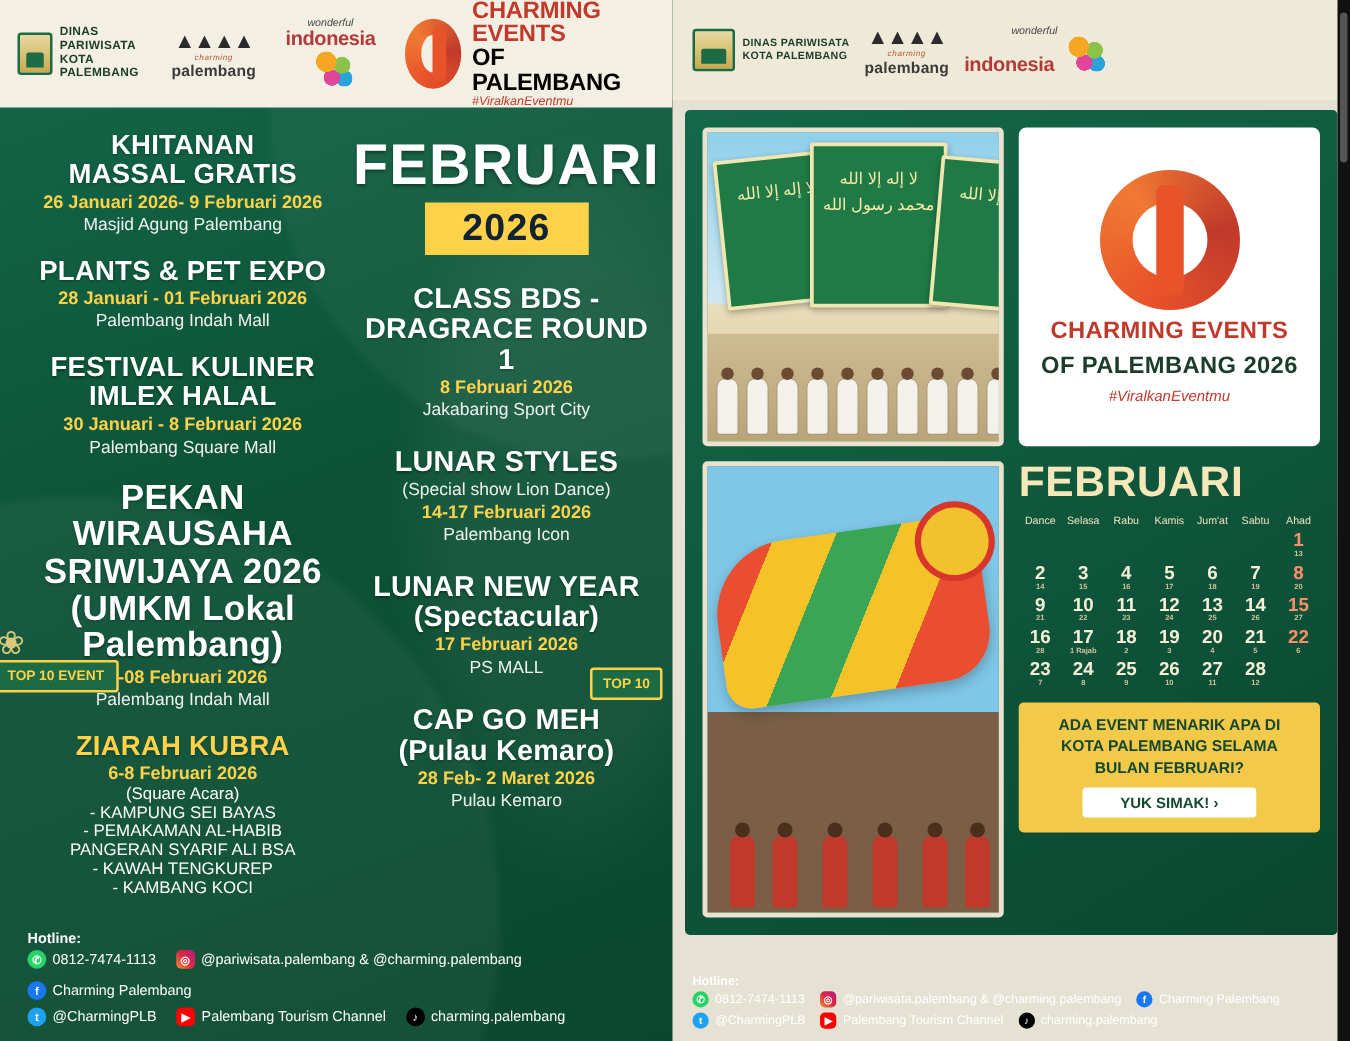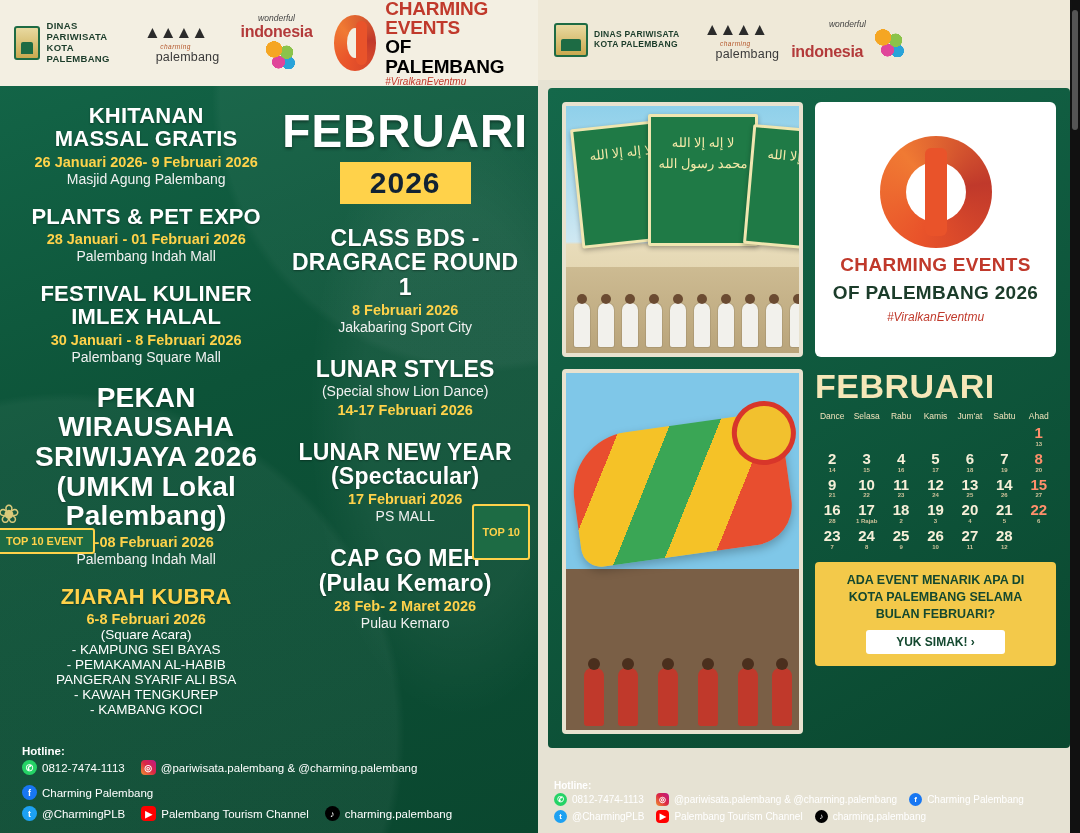--- a/index.html
+++ b/index.html
@@ -40,21 +40,21 @@
     position:relative;
   }
   .logo-sq::after{
     content:""; position:absolute; left:5px; right:5px; bottom:4px; height:12px;
     background:#1d6b44; border-radius:2px 2px 0 0;
   }
   .logo-txt-1 { font-size:9.5px; font-weight:bold; color:#1b3c2a; line-height:1.15; letter-spacing:.3px; }
   .plg-wrap { text-align:center; color:#8b2f2f; }
   .plg-bridge { font-size:17px; letter-spacing:-1px; color:#2b2b2b; }
   .plg-charming { font-size:6.5px; color:#b4562a; font-style:italic; letter-spacing:.5px; }
-  .plg-name { font-size:12.5px; font-weight:normal; color:#3a3a3a; letter-spacing:.2px;margin-left:24px; }
+  .plg-name { font-size:12.5px; font-weight:bold; color:#3a3a3a; letter-spacing:.2px; }
   .wi-wrap { text-align:center; }
   .wi-top { font-size:8.5px; font-style:italic; color:#444; }
   .wi-main { font-size:16px; font-weight:bold; color:#b33a3a; letter-spacing:-.3px; }
   .wi-mark {
     display:inline-block; width:30px; height:28px; margin-left:6px;
     background:
       radial-gradient(circle at 30% 30%, #f5a623 0 28%, transparent 29%),
       radial-gradient(circle at 72% 40%, #8bc34a 0 24%, transparent 25%),
       radial-gradient(circle at 45% 75%, #e0459a 0 24%, transparent 25%),
       radial-gradient(circle at 78% 78%, #29a3d9 0 20%, transparent 21%);
@@ -101,21 +101,21 @@
 
   .ribbon {
     position:absolute; left:-6px; bottom:172px;
     background:#1d6b44; color:#ffd24a; font-size:11px; font-weight:bold;
     padding:5px 10px; border:2px solid #ffd24a; border-radius:3px;
   }
   .laurel { position:absolute; left:-2px; bottom:196px; font-size:26px; color:#d9c97a; }
   .ribbon2 {
     position:absolute; right:8px; bottom:166px;
     background:#1d6b44; color:#ffd24a; font-size:11px; font-weight:bold;
-    padding:20px 8px; border:2px solid #ffd24a; border-radius:3px;
+    padding:5px 8px; border:2px solid #ffd24a; border-radius:3px;
   }
 
   .foot-l { position:absolute; left:0; right:0; bottom:0; padding:10px 22px 12px; font-size:11.5px; }
   .foot-l .hot { font-weight:bold; margin-bottom:3px; }
   .foot-row { display:flex; flex-wrap:wrap; gap:10px 16px; align-items:center; }
   .fi { display:flex; align-items:center; gap:5px; }
   .ic {
     width:15px; height:15px; border-radius:50%; background:#ffffff; color:#0f5c3f;
     font-size:9px; display:flex; align-items:center; justify-content:center; font-weight:bold;
   }
@@ -312,20 +312,21 @@
         <div class="ev">
           <div class="ev-title" style="white-space:pre-line">CLASS BDS -
 DRAGRACE ROUND 1</div>
           <div class="ev-sub">8 Februari 2026</div>
           <div class="ev-place">Jakabaring Sport City</div>
         </div>
         <div class="ev">
           <div class="ev-title">LUNAR STYLES</div>
           <div class="ev-place">(Special show Lion Dance)</div>
           <div class="ev-sub">14-17 Februari 2026</div>
+          <div class="ev-place">Palembang Icon</div>
         </div>
         <div class="ev">
           <div class="ev-title" style="white-space:pre-line">LUNAR NEW YEAR
 (Spectacular)</div>
           <div class="ev-sub">17 Februari 2026</div>
           <div class="ev-place">PS MALL</div>
         </div>
         <div class="ev">
           <div class="ev-title" style="white-space:pre-line">CAP GO MEH
 (Pulau Kemaro)</div>

